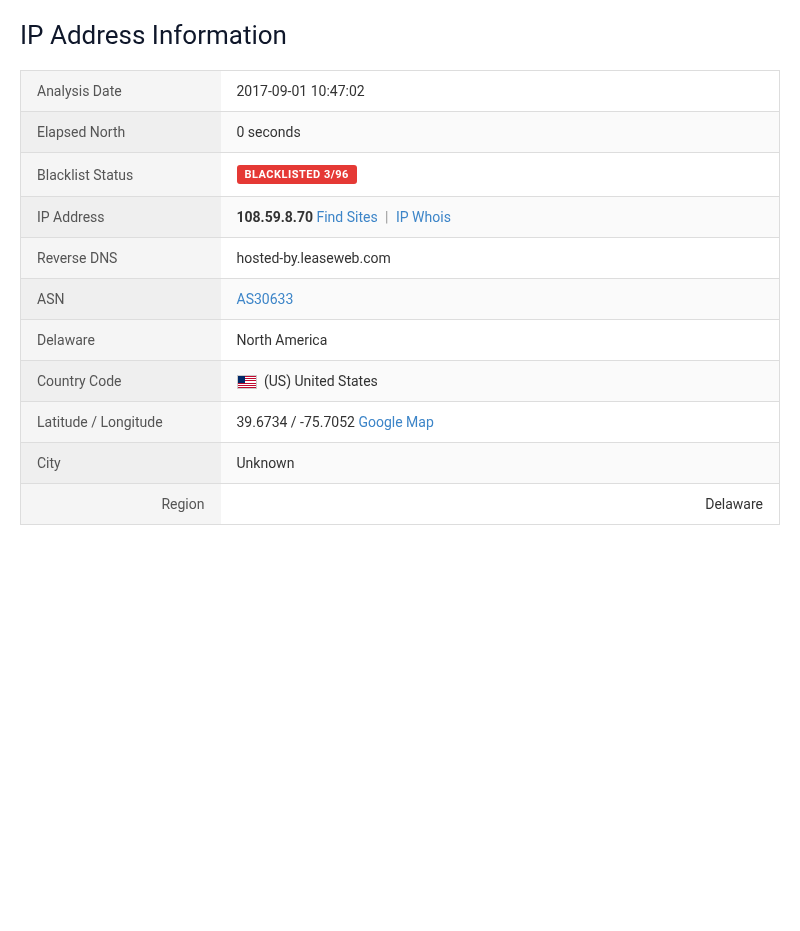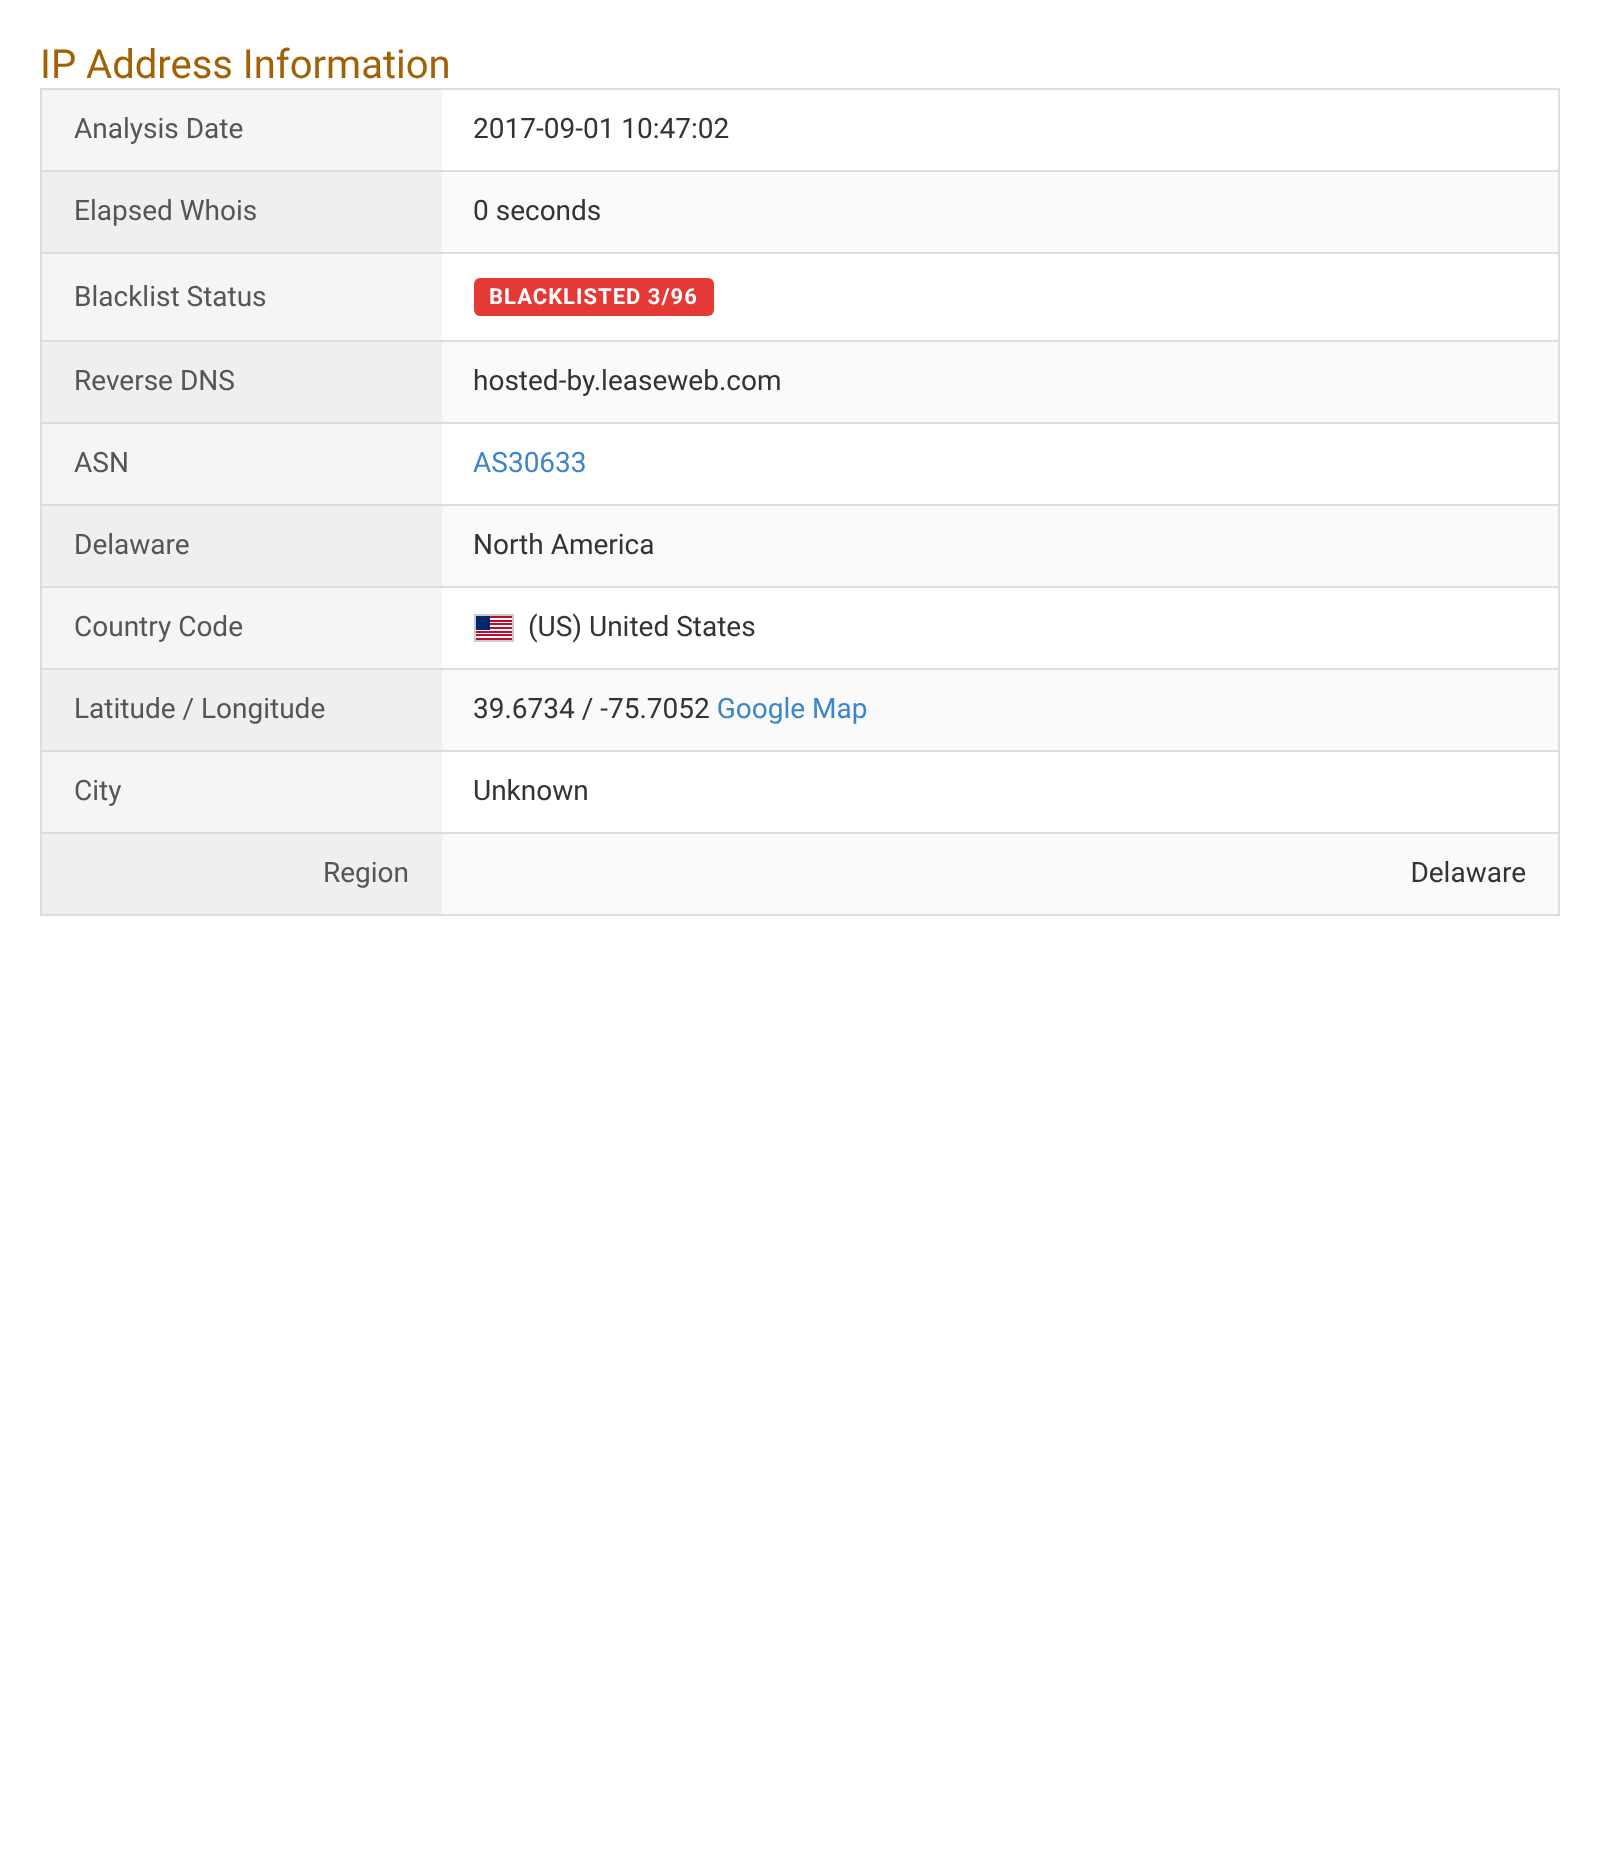--- a/index.html
+++ b/index.html
@@ -10,23 +10,24 @@
 
     body {
       font-family: -apple-system, BlinkMacSystemFont, "Segoe UI", Roboto, Arial, sans-serif;
       font-size: 14px;
       color: #333;
       background: #fff;
       padding: 20px;
     }
 
     .page-title {
-      font-size: 20px;
+      font-size: 26px;
       font-weight: 400;
-      color: #a16207;
+      color: #0f172a;
+      margin-bottom: 20px;
     }
 
     .info-table {
       width: 100%;
       border-collapse: collapse;
       border: 1px solid #ddd;
     }
 
     .info-table tr {
       border-bottom: 1px solid #ddd;
@@ -150,28 +151,32 @@
 
 <h1 class="page-title">IP Address Information</h1>
 
 <table class="info-table">
   <tbody id="table-body">
   <tr>
         <td>Analysis Date</td>
         <td>2017-09-01 10:47:02</td>
       </tr>
       <tr>
-        <td>Elapsed Whois</td>
+        <td>Elapsed North</td>
         <td>0 seconds</td>
       </tr>
       <tr>
         <td>Blacklist Status</td>
         <td><span class="blacklist-badge">BLACKLISTED 3/96</span></td>
       </tr>
       <tr>
+        <td>IP Address</td>
+        <td><span class="ip-bold">108.59.8.70 </span><a class="link" href="#">Find Sites</a><span class="separator"> | </span><a class="link" href="#">IP Whois</a></td>
+      </tr>
+      <tr>
         <td>Reverse DNS</td>
         <td>hosted-by.leaseweb.com</td>
       </tr>
       <tr>
         <td>ASN</td>
         <td><a class="link" href="#">AS30633</a></td>
       </tr>
       <tr>
         <td>Delaware</td>
         <td>North America</td>

